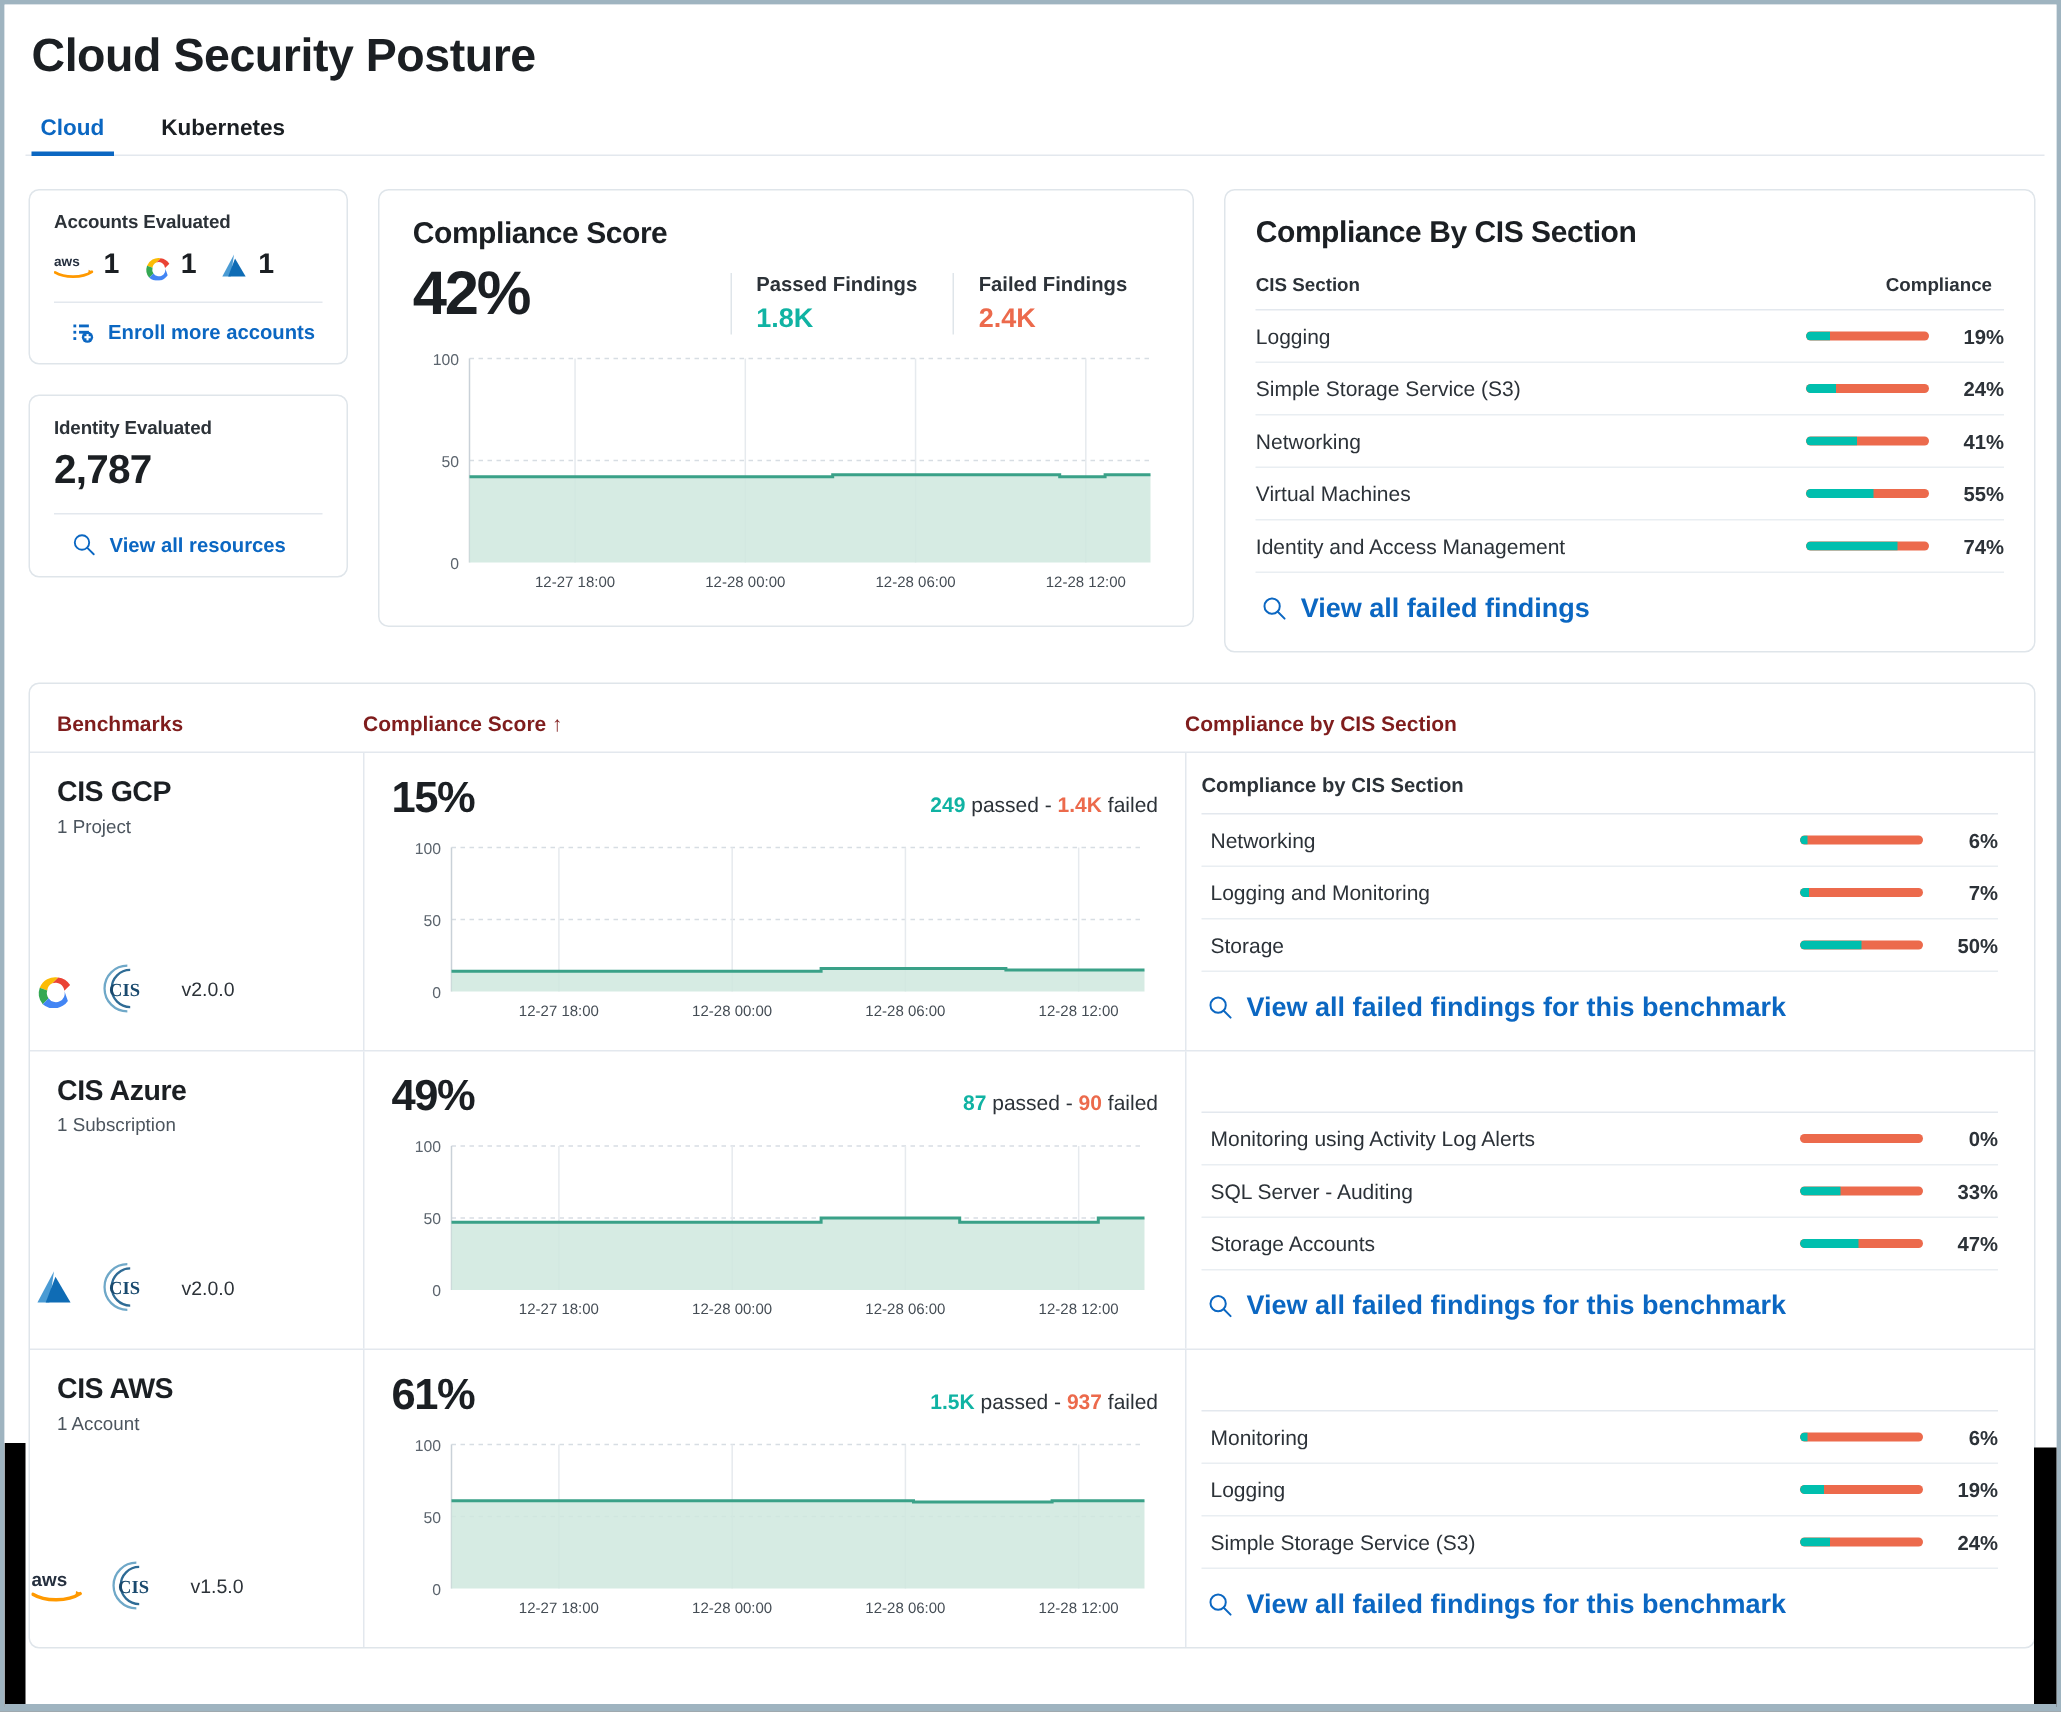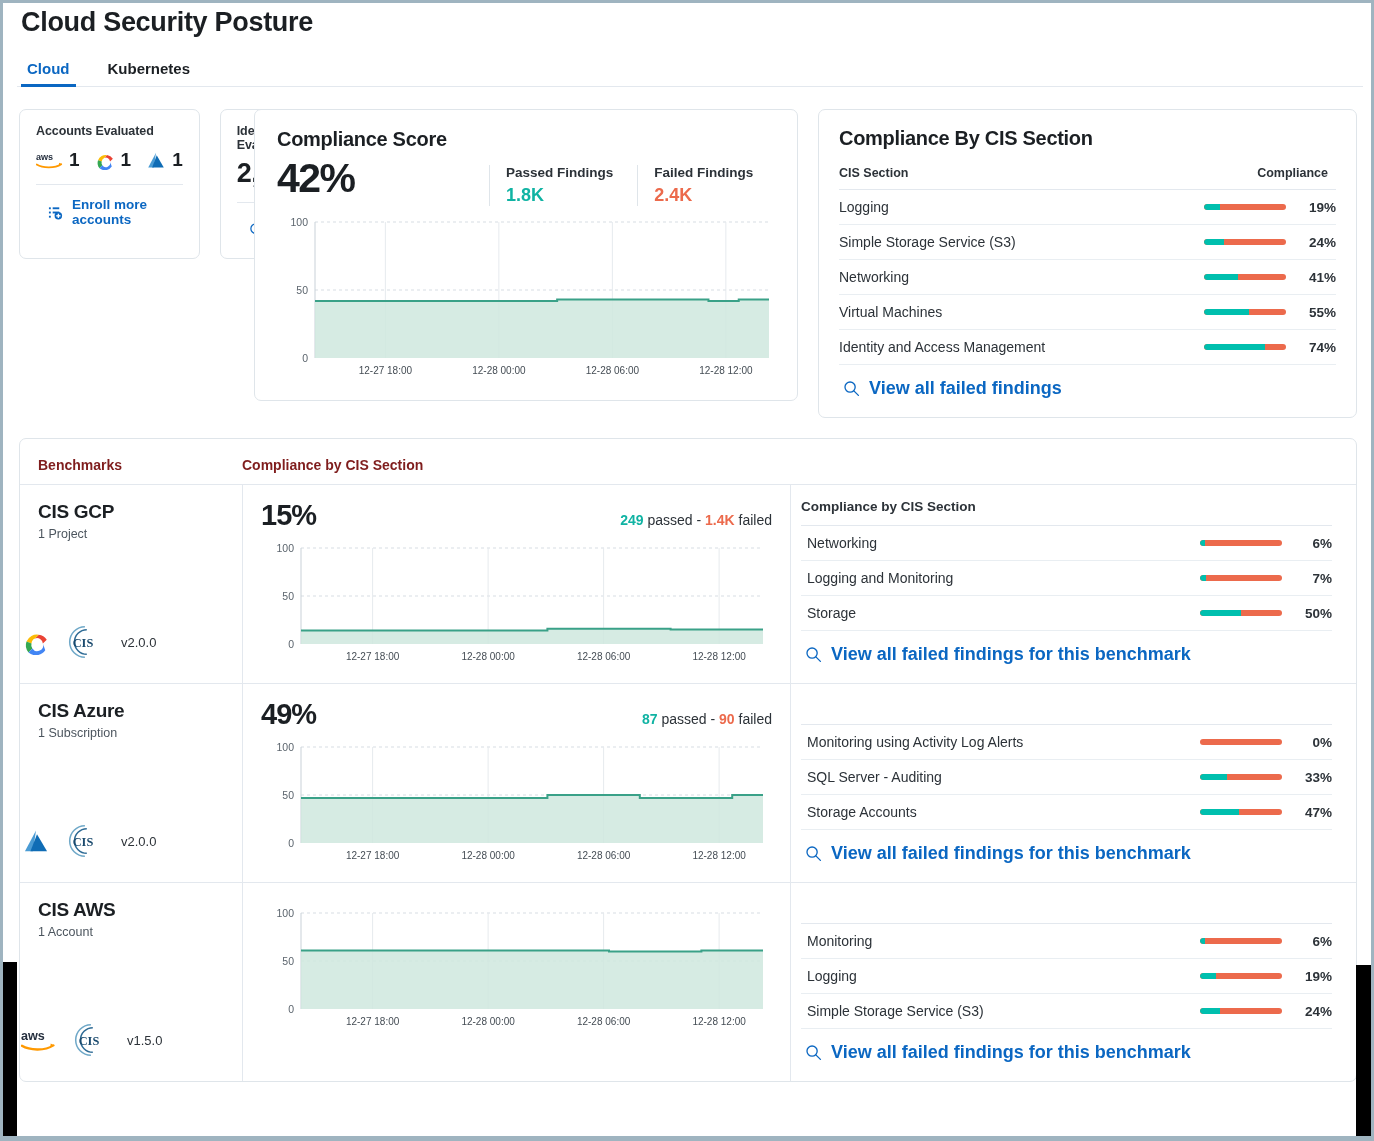--- a/index.html
+++ b/index.html
@@ -17,41 +17,41 @@
     overflow: hidden;
   }
   .black-left  { position:absolute; left:0;    top:959px; width:14px;  height:182px; background:#000; z-index:40;}
   .black-right { position:absolute; left:1353px; top:962px; width:21px; height:179px; background:#000; z-index:40;}
   .bottom-bar  { position:absolute; left:0; top:1133px; width:1374px; height:8px; background:#9fb4c0; z-index:41;}
 
   .content { position:absolute; left:0; top:0; width:1368px; height:1135px; background:#fff; padding: 0 14px; }
 
   
   h1.page-title {
-    font-size: 27px; font-weight: bold; color: #1b1f23;
-    letter-spacing: -0.3px; padding: 4px 0 0 4px;
+    font-size: 31px; font-weight: bold; color: #1b1f23;
+    letter-spacing: -0.3px; padding: 16px 0 0 4px;
   }
   .tabs {
     display:flex; gap: 26px; margin-top: 22px; padding-left: 4px;
     border-bottom: 1px solid #e3e8ee; width: 1346px;
   }
   .tab {
     font-size: 15px; font-weight: bold; color: #1b1f23;
     padding: 0 6px 9px 6px; cursor: pointer; position: relative;
   }
   .tab.active { color: #0b67c2; }
   .tab.active::after {
     content:""; position:absolute; left:0; bottom:-1px; width:100%; height:3px; background:#0b67c2;
   }
 
   
   .top-row { display:flex; gap: 20px; margin-top: 22px; padding-left: 2px; align-items: flex-start; }
   .card { border:1px solid #dfe5ea; border-radius: 7px; background:#fff; }
 
-  .col-left { width: 215px; display:flex; flex-direction:row; gap: 20px; }
+  .col-left { width: 215px; display:flex; flex-direction:column; gap: 20px; }
   .mini-card { padding: 14px 16px 13px 16px; }
   .mini-label { font-size: 12.5px; font-weight: bold; color:#2c3238; letter-spacing:-0.1px;}
   .provider-row { display:flex; align-items:center; gap: 14px; margin-top: 11px; }
   .provider { display:flex; align-items:center; gap: 5px; }
   .provider .num { font-size: 19px; font-weight:bold; color:#1b1f23; }
   .divider { height:1px; background:#e3e8ee; margin: 13px 0 0 0; }
   .card-link {
     display:flex; align-items:center; gap: 9px; padding: 12px 0 0 12px;
     color:#0b67c2; font-size:13.5px; font-weight:bold; cursor:pointer;
   }
@@ -299,20 +299,24 @@
             </svg>
           </span>
           <span>View all failed findings</span>
         </div>
       </div>
     </div>
 
     <div class="bench-card">
       <div class="bench-head">
         <div class="bh c1">Benchmarks</div>
+        <div class="bh c2">
+          <span>Compliance Score</span>
+          <span>↑</span>
+        </div>
         <div class="bh c3">Compliance by CIS Section</div>
       </div>
       <div id="bench-rows">
           <div class="bench-row">
             <div class="bcol1">
               <div class="bname">CIS GCP</div>
               <div class="bsub">1 Project</div>
               <div class="blogos">
                 <span>
                   <svg width="30" height="26" viewBox="0 0 24 20">
@@ -501,20 +505,24 @@
                   <svg width="38" height="38" viewBox="0 0 40 40">
                     <path d="M22 4 A16 16 0 0 0 22 36" stroke="#6fa8c8" stroke-width="1.6" fill="none"></path>
                     <path d="M24 7 A13 13 0 0 0 24 33" stroke="#2e6b95" stroke-width="1.6" fill="none"></path>
                     <text x="20" y="25" text-anchor="middle" font-family="Liberation Serif, serif" font-size="13" font-weight="bold" fill="#1a4a6e">CIS</text>
                   </svg>
                 </span>
                 <span class="bver">v1.5.0</span>
               </div>
             </div>
             <div class="bcol2 bench-divider-v">
+              <div class="bscore-line">
+                <span class="bscore" style="padding-left:18px">61%</span>
+                <span class="bcounts"><b class="passed">1.5K</b> passed - <b class="failed">937</b> failed</span>
+              </div>
               <div class="chart-wrap" style="padding-left:18px">
                 <svg class="chart-svg" id="chart-CIS-AWS" width="510" height="130" viewBox="0 0 510 130">
                   <text x="33" y="108" text-anchor="end" font-family="Liberation Sans, sans-serif" font-size="10.5" fill="#5b646d">0</text>
                   <line x1="40" y1="56" x2="502" y2="56" stroke="#d7dde3" stroke-width="1" stroke-dasharray="3,3"></line>
                   <text x="33" y="60" text-anchor="end" font-family="Liberation Sans, sans-serif" font-size="10.5" fill="#5b646d">50</text>
                   <line x1="40" y1="8" x2="502" y2="8" stroke="#d7dde3" stroke-width="1" stroke-dasharray="3,3"></line>
                   <text x="33" y="12" text-anchor="end" font-family="Liberation Sans, sans-serif" font-size="10.5" fill="#5b646d">100</text>
                   <line x1="111.61" y1="8" x2="111.61" y2="104" stroke="#e6eaee" stroke-width="1"></line>
                   <text x="111.61" y="120" text-anchor="middle" font-family="Liberation Sans, sans-serif" font-size="10" fill="#444c54">12-27 18:00</text>
                   <line x1="227.11" y1="8" x2="227.11" y2="104" stroke="#e6eaee" stroke-width="1"></line>

